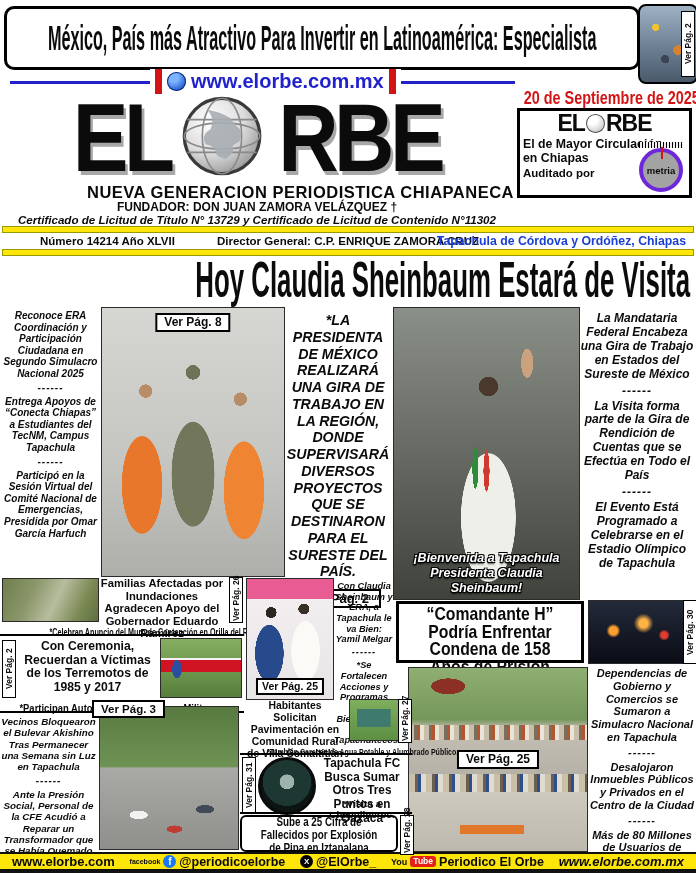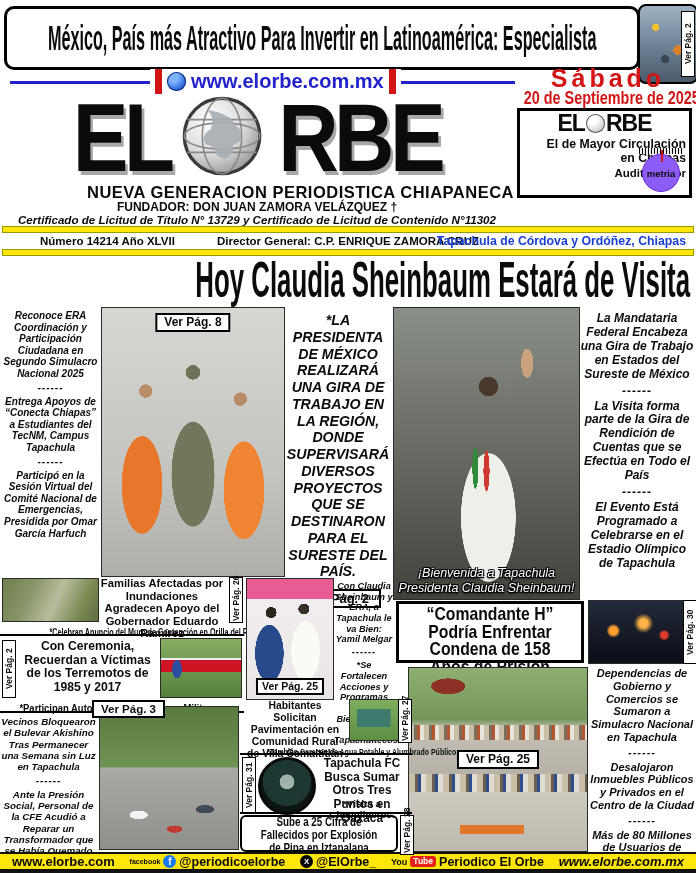--- a/index.html
+++ b/index.html
@@ -1,18 +1,18 @@
 <!DOCTYPE html>
 <html><head>
 <meta charset="utf-8">
 <style>
   html,body{margin:0;padding:0;background:#fff;}
   #page{position:relative;width:696px;height:873px;background:#fff;overflow:hidden;
         font-family:"Liberation Sans",sans-serif;color:#0b0b0b;margin:0 auto;}
-  .abs{position:absolute;text-align:right;}
+  .abs{position:absolute;}
   .slot{position:absolute;text-align:center;overflow:visible;}
   .cx{display:inline-block;white-space:nowrap;transform-origin:50% 50%;}
   .rule{position:absolute;background:#000;}
   .note{font-weight:bold;font-style:italic;text-align:center;line-height:1.16;}
   .nsep{font-weight:bold;text-align:center;letter-spacing:1px;line-height:1;margin:3px 0;}
   .ph{position:absolute;border:1px solid #2a2a2a;overflow:hidden;}
   .verbox{position:absolute;background:#fff;border:2px solid #000;font-weight:bold;
           white-space:nowrap;padding:0 7px;font-size:12px;line-height:1.25;z-index:5;}
   .vlabel{position:absolute;background:#fff;border:1px solid #000;font-weight:bold;
           font-size:8.5px;writing-mode:vertical-rl;transform:rotate(180deg);
@@ -66,25 +66,25 @@
   .ph-sign{background:
     linear-gradient(#3f7a6f,#3f7a6f) 50% 40%/70% 45% no-repeat,
     linear-gradient(180deg,#7fae5d,#5d8f43);}
   .ph-crowd{background:
     repeating-linear-gradient(90deg,#c9bfa9 0 5px,#7a6f5e 5px 8px,#b0572f 8px 11px,#e8e4da 11px 15px) 0 34%/100% 15px no-repeat,
     repeating-linear-gradient(90deg,#cabfa8 0 6px,#6b6050 6px 9px,#2e4e8c 9px 12px,#e0dcd2 12px 17px) 0 64%/100% 18px no-repeat,
     linear-gradient(#e0772b,#e0772b) 45% 90%/64px 9px no-repeat,
     radial-gradient(ellipse 28px 13px at 22% 10%,#8c2f24 60%,transparent 61%),
     linear-gradient(180deg,#8fae72 0%,#75965a 28%,#c3bfb5 33%,#b5b1a7 60%,#cfcbc1 64%,#bdb9af 100%);}
   .lead-caption{position:absolute;bottom:3px;left:0;width:100%;text-align:center;
-    color:#fff;font-weight:normal;font-style:italic;font-size:12.5px;line-height:1.2;
+    color:#fff;font-weight:bold;font-style:italic;font-size:12.5px;line-height:1.2;
     text-shadow:-1px -1px 0 #000,1px -1px 0 #000,-1px 1px 0 #000,1px 1px 0 #000,0 2px 2px #000;}
-  .metria{width:36px;height:36px;border-radius:50%;background:#8b5cf6;font-size:9.5px;
+  .metria{width:36px;height:36px;border-radius:50%;background:#a3a3a3;font-size:9.5px;
     font-weight:900;display:flex;align-items:center;justify-content:center;position:relative;
-    border:1px solid #6d28d9;}
+    border:4px solid #6d28d9;}
   .metria::before{content:"";position:absolute;top:-5px;left:50%;width:2px;height:12px;background:#d31414;}
   .barcode{width:44px;height:6px;margin:0 auto 0 auto;
     background:repeating-linear-gradient(90deg,#000 0 1px,#eee 1px 3px);}
   .fc-crest{position:absolute;width:52px;height:52px;border-radius:50%;border:3px solid #0a0a0a;
     background:radial-gradient(circle at 50% 42%,#9fb3ae 0 18%,#1d3733 19% 60%,#0c1513 61% 100%);}
   .fb-ic{width:13px;height:13px;border-radius:50%;background:#1877f2;color:#fff;font-weight:bold;
     font-size:10px;display:inline-flex;align-items:center;justify-content:center;line-height:1;}
   .x-ic{width:13px;height:13px;border-radius:50%;background:#000;color:#fff;font-weight:bold;
     font-size:8px;display:inline-flex;align-items:center;justify-content:center;line-height:1;}
   .yt-ic{background:#e62117;color:#fff;border-radius:3px;font-size:8.5px;font-weight:bold;
@@ -106,22 +106,20 @@
 
   <div class="abs" style="left:10px;top:81px;width:505px;height:3px;background:#2222cc;"></div>
   <div class="abs" style="left:150px;top:69px;height:25px;background:#fff;display:flex;align-items:center;gap:5px;padding:0 5px;">
     <span style="display:inline-block;width:7px;height:25px;background:#d31414;"></span>
     <span style="display:inline-block;width:19px;height:19px;border-radius:50%;
                  background:radial-gradient(circle at 35% 30%,#7db4ff 0 25%,#2a63d4 70%,#16399c 100%);
                  box-shadow:inset 0 0 0 1px #0a2a7a;"></span>
     <span style="color:#2222cc;font-weight:900;font-size:20px;">www.elorbe.com.mx</span>
     <span style="display:inline-block;width:7px;height:25px;background:#d31414;"></span>
   </div>
-  <div class="abs" style="left:520px;top:64px;width:176px;text-align:center;color:#d31414;
-              font-size:25px;font-weight:900;letter-spacing:4px;">Sábado</div>
   <div class="slot" style="left:514px;top:90px;width:182px;">
     <span class="cx" style="color:#d31414;font-size:16px;font-weight:900;transform:scale(0.9,1.1);">20 de Septiembre de 2025</span>
   </div>
 
   <div class="abs" style="left:4px;top:92px;width:510px;height:92px;display:flex;align-items:center;justify-content:center;gap:2px;">
     <span class="brand" style="font-size:95px;">EL</span>
     <span style="display:inline-block;margin:0 2px;">
       <svg width="82" height="82" viewBox="0 0 100 100">
         <defs>
           <radialGradient id="g1" cx="35%" cy="30%" r="80%">

